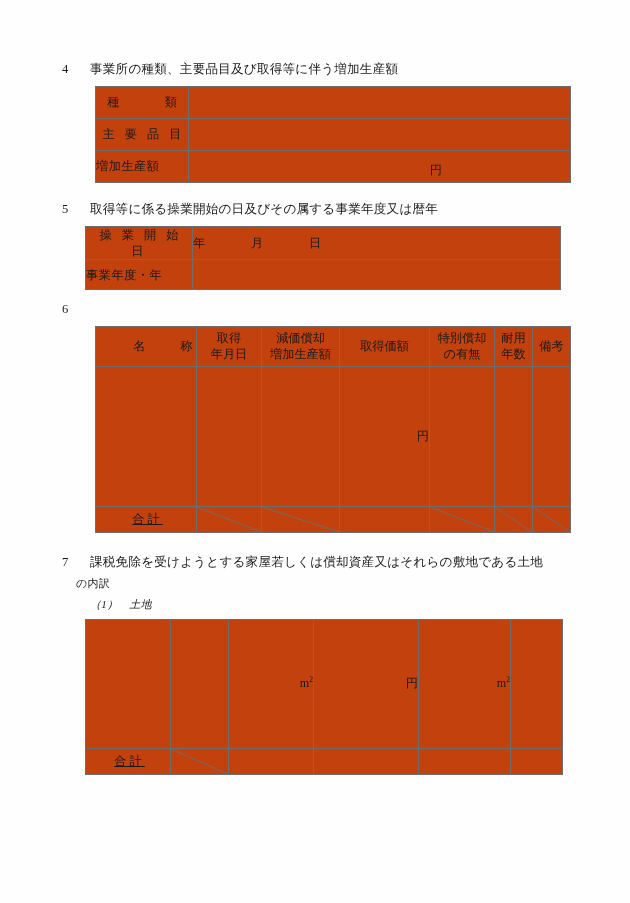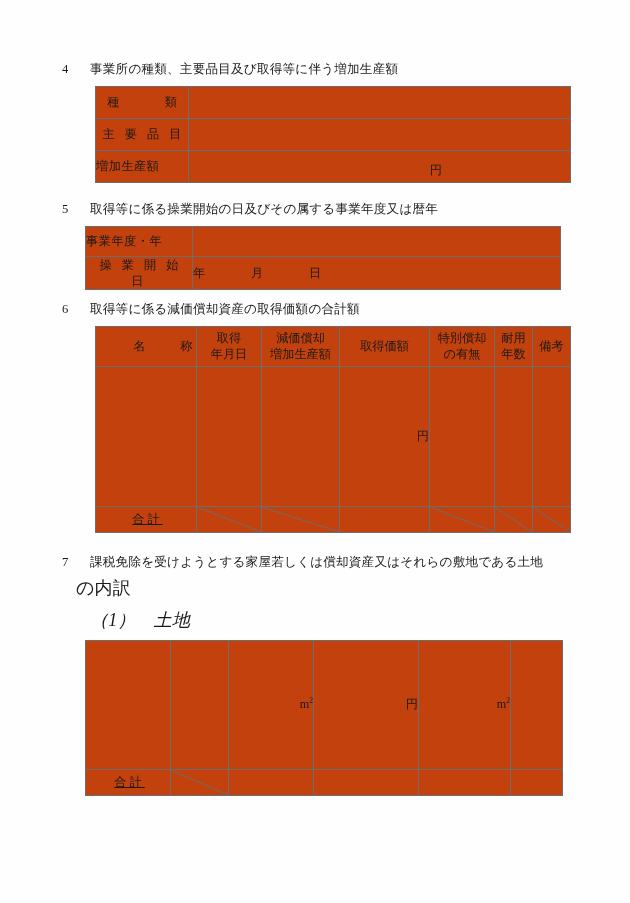--- a/index.html
+++ b/index.html
@@ -38,21 +38,21 @@
   }
   .sec-num {
     width: 28px;
     flex: 0 0 28px;
     text-align: left;
   }
   .sec-title {
     white-space: normal;
   }
   .sub-head {
-    font-size: 18px;
+    font-size: 11px;
     line-height: 1.5;
     letter-spacing: 0.2px;
     margin-top: 2px;
   }
 
   
   table.form {
     border-collapse: collapse;
     table-layout: fixed;
     background: #c2410c;
@@ -163,37 +163,36 @@
       <span class="sec-num">5</span>
       <span class="sec-title">取得等に係る操業開始の日及びその属する事業年度又は暦年</span>
     </div>
     <table class="form" style="margin-left:23px; margin-top:6px; width:475px;">
       <colgroup>
           <col style="width:107px">
           <col style="width:368px">
         </colgroup>
       <tbody>
         <tr>
-          <td class="lbl" style="height:29px;">事業年度・年</td>
-          <td></td>
-        </tr>
-        <tr>
           <td class="lbl-w2" style="height:27px;">操 業 開 始 日</td>
           <td class="ymd">
             <span class="g1">年</span><span class="g2">月</span><span>日</span>
           </td>
         </tr>
+        <tr>
+          <td class="lbl" style="height:29px;">事業年度・年</td>
+          <td></td>
+        </tr>
       </tbody>
     </table>
   </div>
 
   <div class="section" style="left:62px; top:300px;">
     <div class="sec-head">
       <span class="sec-num">6</span>
-      <span class="sec-title">取得等に係る減価償却資産の取得価額の合計額</span>
     </div>
     <table class="form" style="margin-left:33px; margin-top:6px; width:475px;">
       <colgroup>
         <col style="width:101px">
           <col style="width:65px">
           <col style="width:78px">
         <col style="width:90px">
           <col style="width:65px">
           <col style="width:38px">
           <col style="width:38px">

